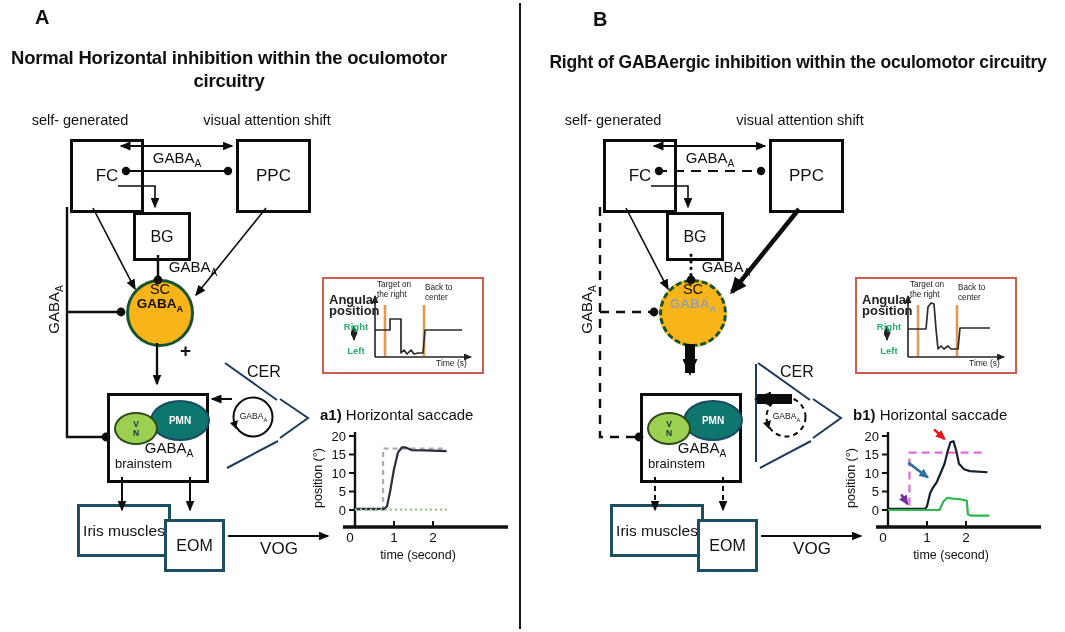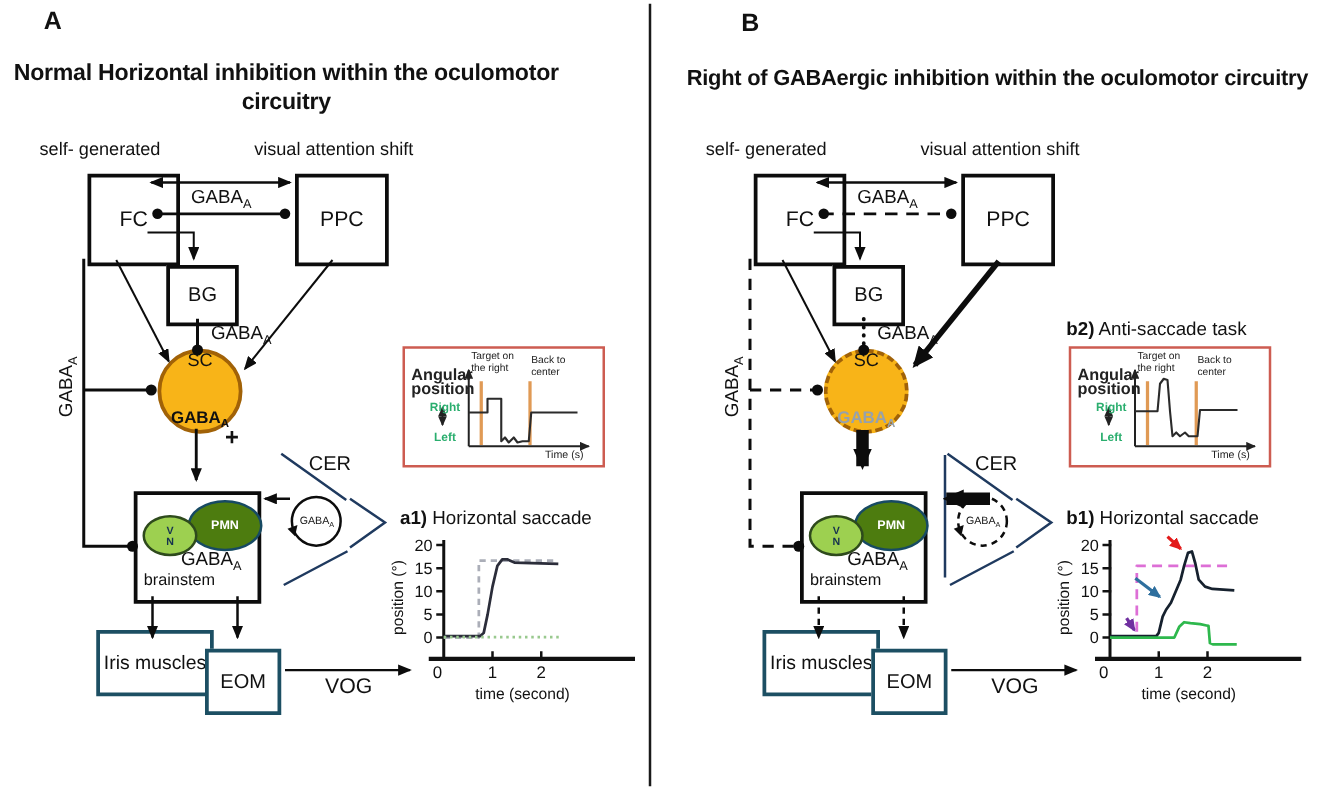--- a/index.html
+++ b/index.html
@@ -22,29 +22,29 @@
   .lbl-selfgen{left:22px;top:112px;width:116px;text-align:center;font-size:14.5px;}
   .lbl-visshift{left:188px;top:112px;width:158px;text-align:center;font-size:14.5px;}
 
   .box{background:#fff;border:3px solid #0c0c0c;display:flex;align-items:center;
        justify-content:center;z-index:2;}
   .box-fc{left:50px;top:139px;width:68px;height:68px;font-size:17px;margin-left:20px;}
   .box-ppc{left:236px;top:139px;width:69px;height:68px;font-size:17px;}
   .box-bg{left:133px;top:212px;width:52px;height:43px;font-size:16px;}
 
   .sc{left:126px;top:279px;width:62px;height:62px;border-radius:50%;background:#F8B418;
-      border:3px solid #a16207;display:flex;flex-direction:column;align-items:center;
-      justify-content:space-between;line-height:1.05;z-index:2;}
+      border:3px solid #14532d;display:flex;flex-direction:column;align-items:center;
+      justify-content:flex-start;line-height:1.05;z-index:2;}
   .panel-b .sc{border-style:dashed;}
   .sc-name{font-size:14.5px;}
   .sc-gaba{font-size:13.5px;font-weight:700;}
   .panel-b .sc-gaba{color:#97A1AC;}
 
   .bst{left:107px;top:393px;width:96px;height:84px;border:3px solid #0c0c0c;background:#fff;z-index:2;}
-  .pmn{left:40px;top:4px;width:56px;height:37px;background:#4d7c0f;border:2px solid #174A63;
+  .pmn{left:40px;top:4px;width:56px;height:37px;background:#0f766e;border:2px solid #174A63;
        border-radius:50%;color:#fff;font-weight:700;font-size:10px;display:flex;
        align-items:center;justify-content:center;z-index:1;}
   .vn{left:4px;top:16px;width:40px;height:29px;background:#9DD050;border:2px solid #2E4A1C;
       border-radius:50%;color:#16324F;font-weight:700;font-size:8.5px;display:flex;
       flex-direction:column;align-items:center;justify-content:center;line-height:1.05;z-index:2;}
   .bst-gaba{left:24px;top:43px;width:70px;text-align:center;font-size:15px;z-index:3;}
   .bst-name{left:5px;top:60px;font-size:13px;z-index:3;}
 
   .box-iris{left:77px;top:504px;width:88px;height:47px;border:3px solid #1C4F63;font-size:15.5px;
             line-height:19px;text-align:center;justify-content:center;}
@@ -258,23 +258,20 @@
     </div>
 
     <div class="abs box box-iris">
         <span>Iris muscles</span>
       </div>
     <div class="abs box box-eom">
         <span>EOM</span>
       </div>
     <div class="abs lbl-vog">VOG</div>
 
-    <div class="abs inset-task-title">
-      <b>b2)</b> <span>Anti-saccade  task</span>
-    </div>
     <div class="abs inset-task">
       <svg class="abs it-svg" id="task-B" width="154" height="89">
         <defs>
           <marker id="tB-ah" markerWidth="8" markerHeight="7" refX="7" refY="3.5" orient="auto-start-reverse" markerUnits="userSpaceOnUse">
               <path d="M0,0L8,3.5L0,7Z" fill="#222"></path>
             </marker>
         </defs>
         <line x1="51" y1="78" x2="51" y2="17" stroke="#222" stroke-width="1.6" marker-end="url(#tB-ah)"></line>
         <line x1="51" y1="78" x2="147" y2="78" stroke="#222" stroke-width="1.6" marker-end="url(#tB-ah)"></line>
         <line x1="30" y1="47" x2="30" y2="61" stroke="#222" stroke-width="1.5" marker-start="url(#tB-ah)" marker-end="url(#tB-ah)"></line>

